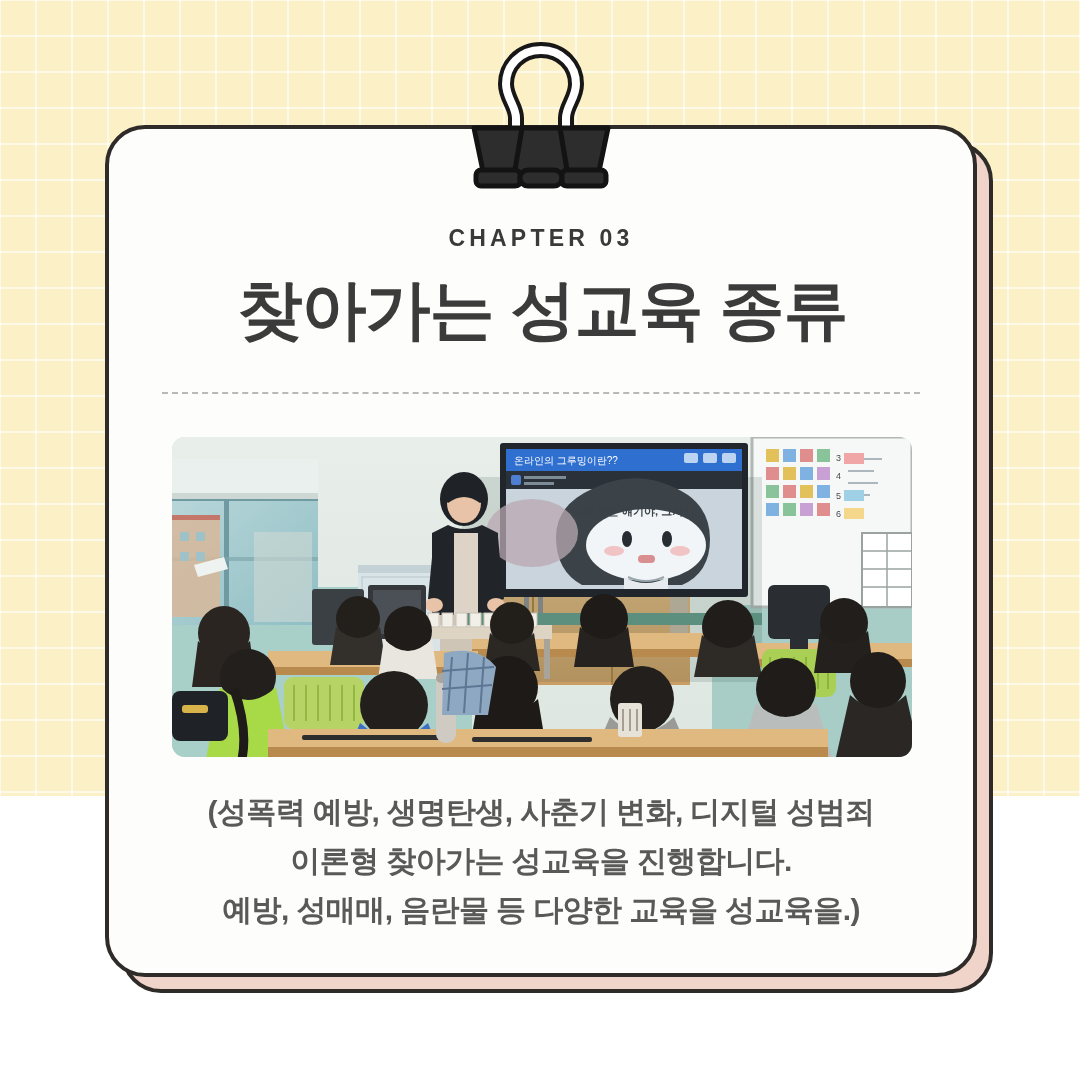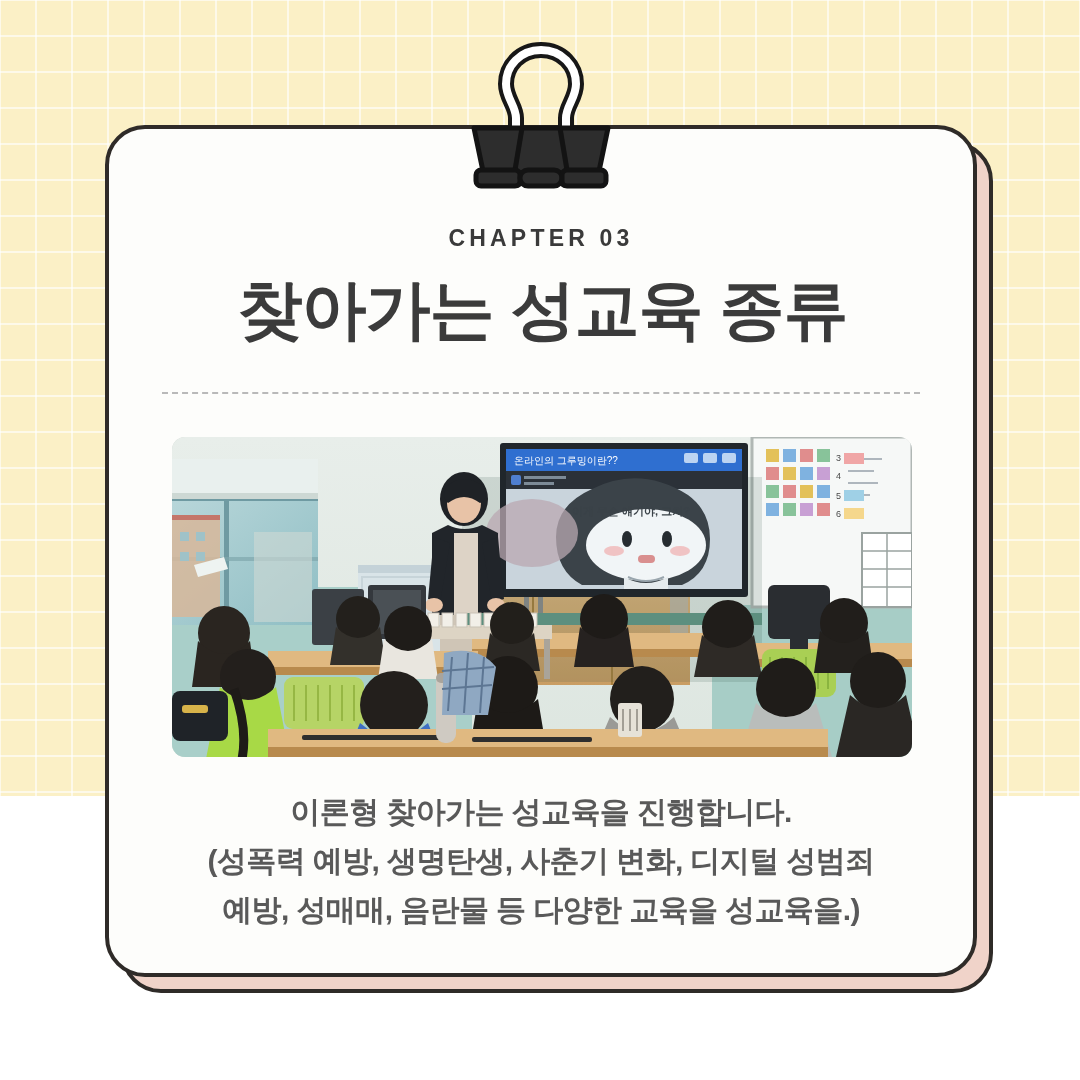--- a/index.html
+++ b/index.html
@@ -406,22 +406,22 @@
           <line x1="270" y1="234" x2="322" y2="230"></line>
           <line x1="270" y1="252" x2="320" y2="248"></line>
         </g>
 
         <rect x="0" y="254" width="56" height="50" rx="8" fill="#1f2328"></rect>
         <rect x="10" y="268" width="26" height="8" rx="3" fill="#d7b34a"></rect>
       </svg>
     </div>
 
     <div class="caption">
+      <span class="line">(성폭력 예방, 생명탄생, 사춘기 변화, 디지털 성범죄</span>
       <span class="line">이론형 찾아가는 성교육을 진행합니다.</span>
-      <span class="line">(성폭력 예방, 생명탄생, 사춘기 변화, 디지털 성범죄</span>
       <span class="line">예방, 성매매, 음란물 등 다양한 교육을 성교육을.)</span>
     </div>
 
   </div>
 
   <div class="clip">
     <svg viewBox="0 0 158 152">
 
       <path d="M79 10
                C 58 10, 44 26, 44 44

